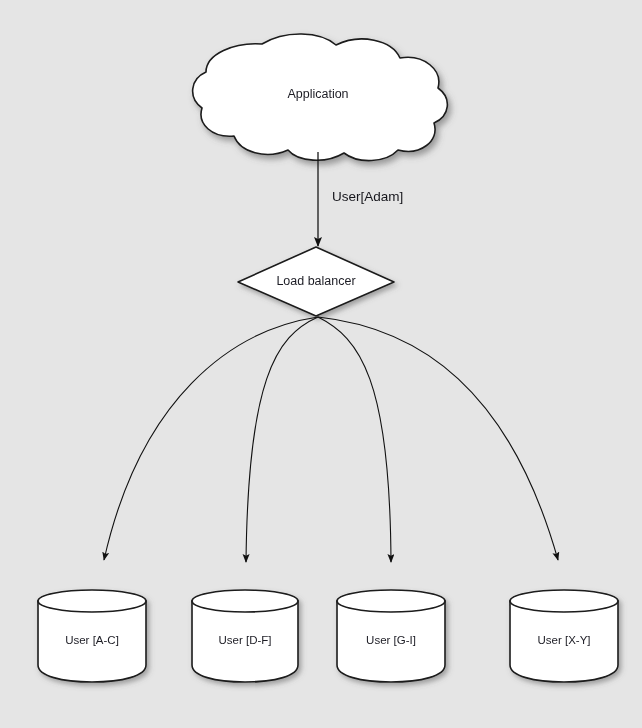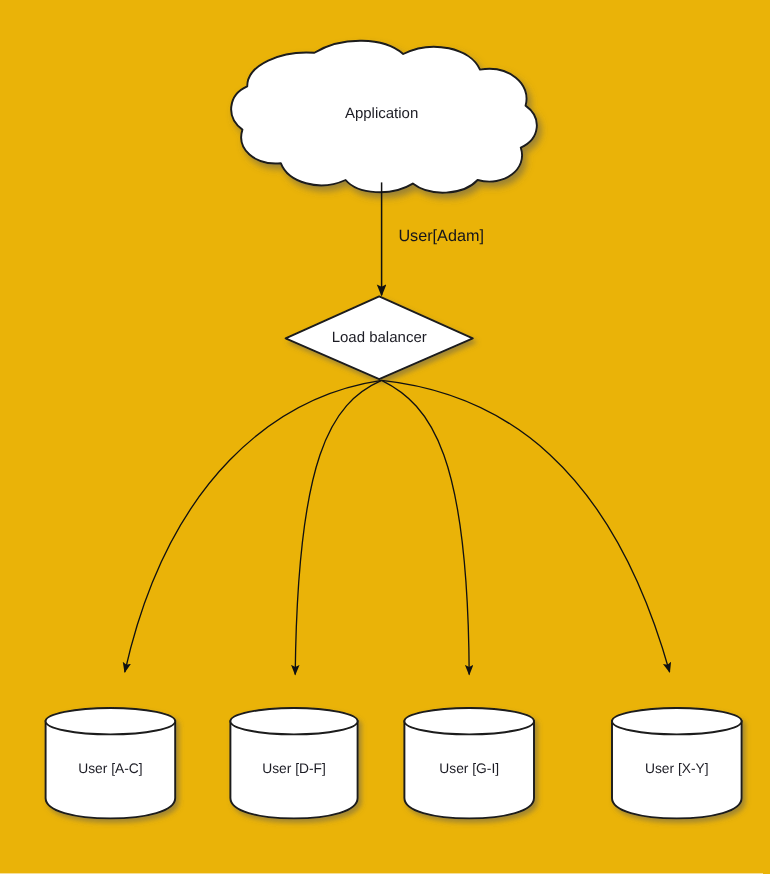--- a/index.html
+++ b/index.html
@@ -11,21 +11,21 @@
   body {
     width: 642px;
     height: 728px;
     font-family: "Liberation Sans", "DejaVu Sans", sans-serif;
     overflow: hidden;
   }
   #diagram-canvas {
     position: relative;
     width: 642px;
     height: 728px;
-    background: #eab308;
+    background: #e5e5e5;
   }
   svg.diagram-svg {
     position: absolute;
     top: 0;
     left: 0;
     width: 642px;
     height: 728px;
   }
   .node-shape {
     fill: #ffffff;

